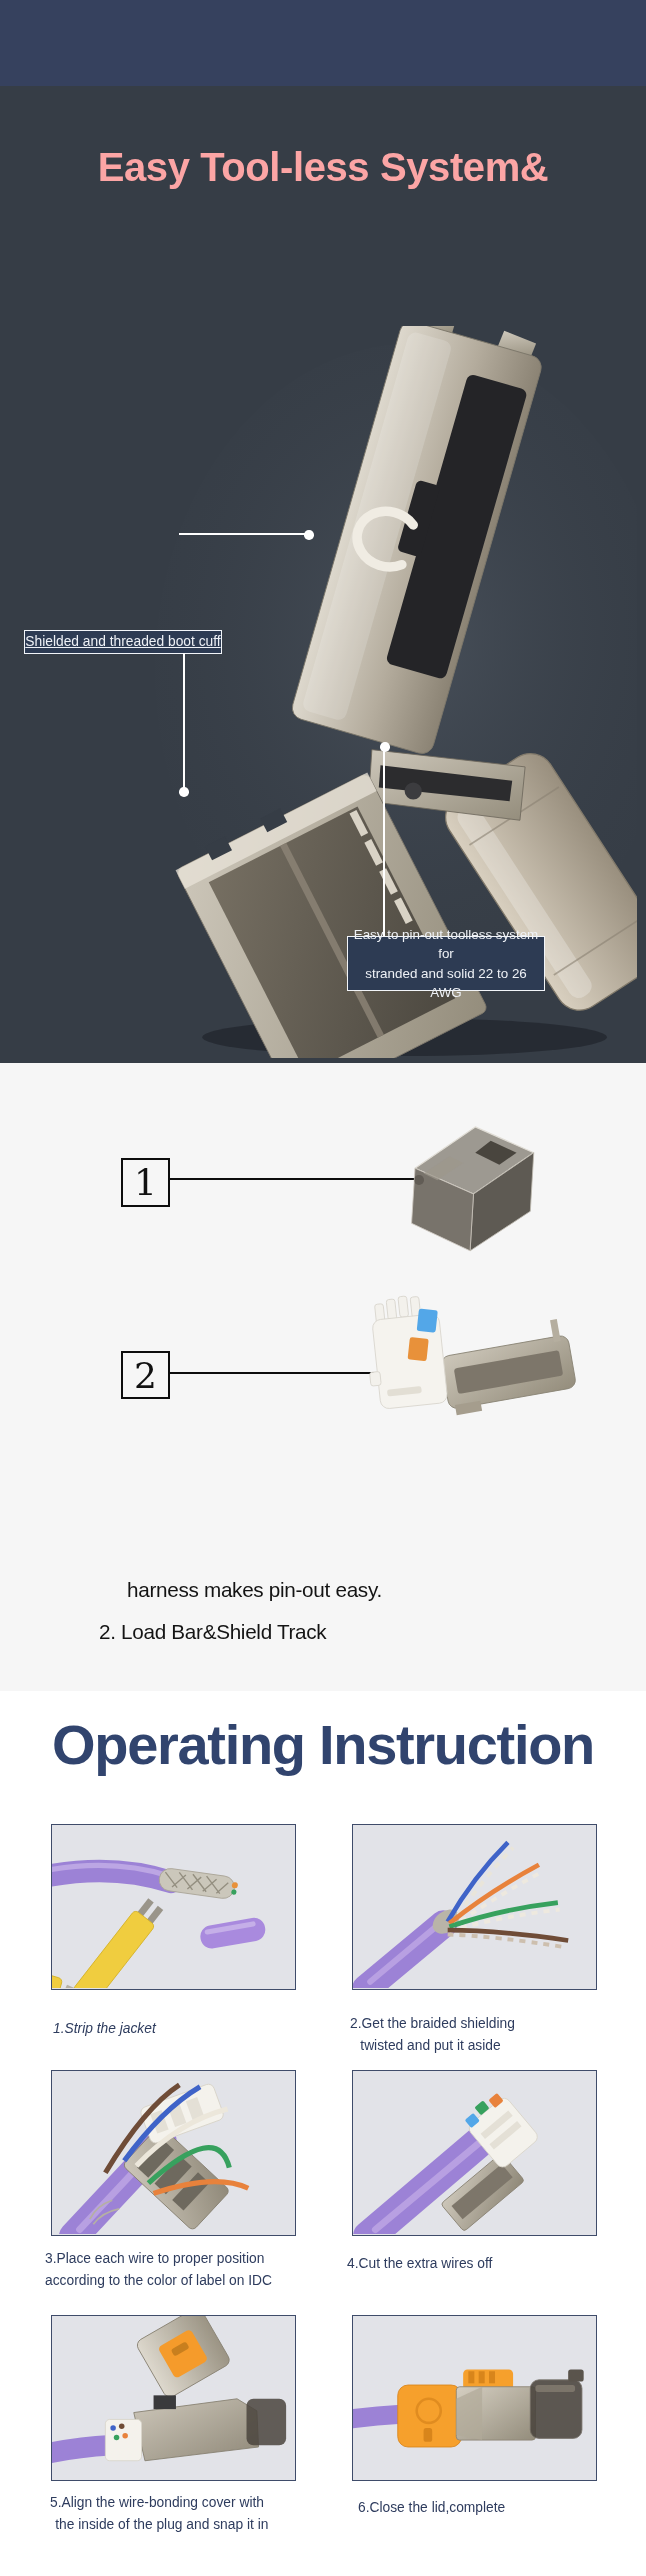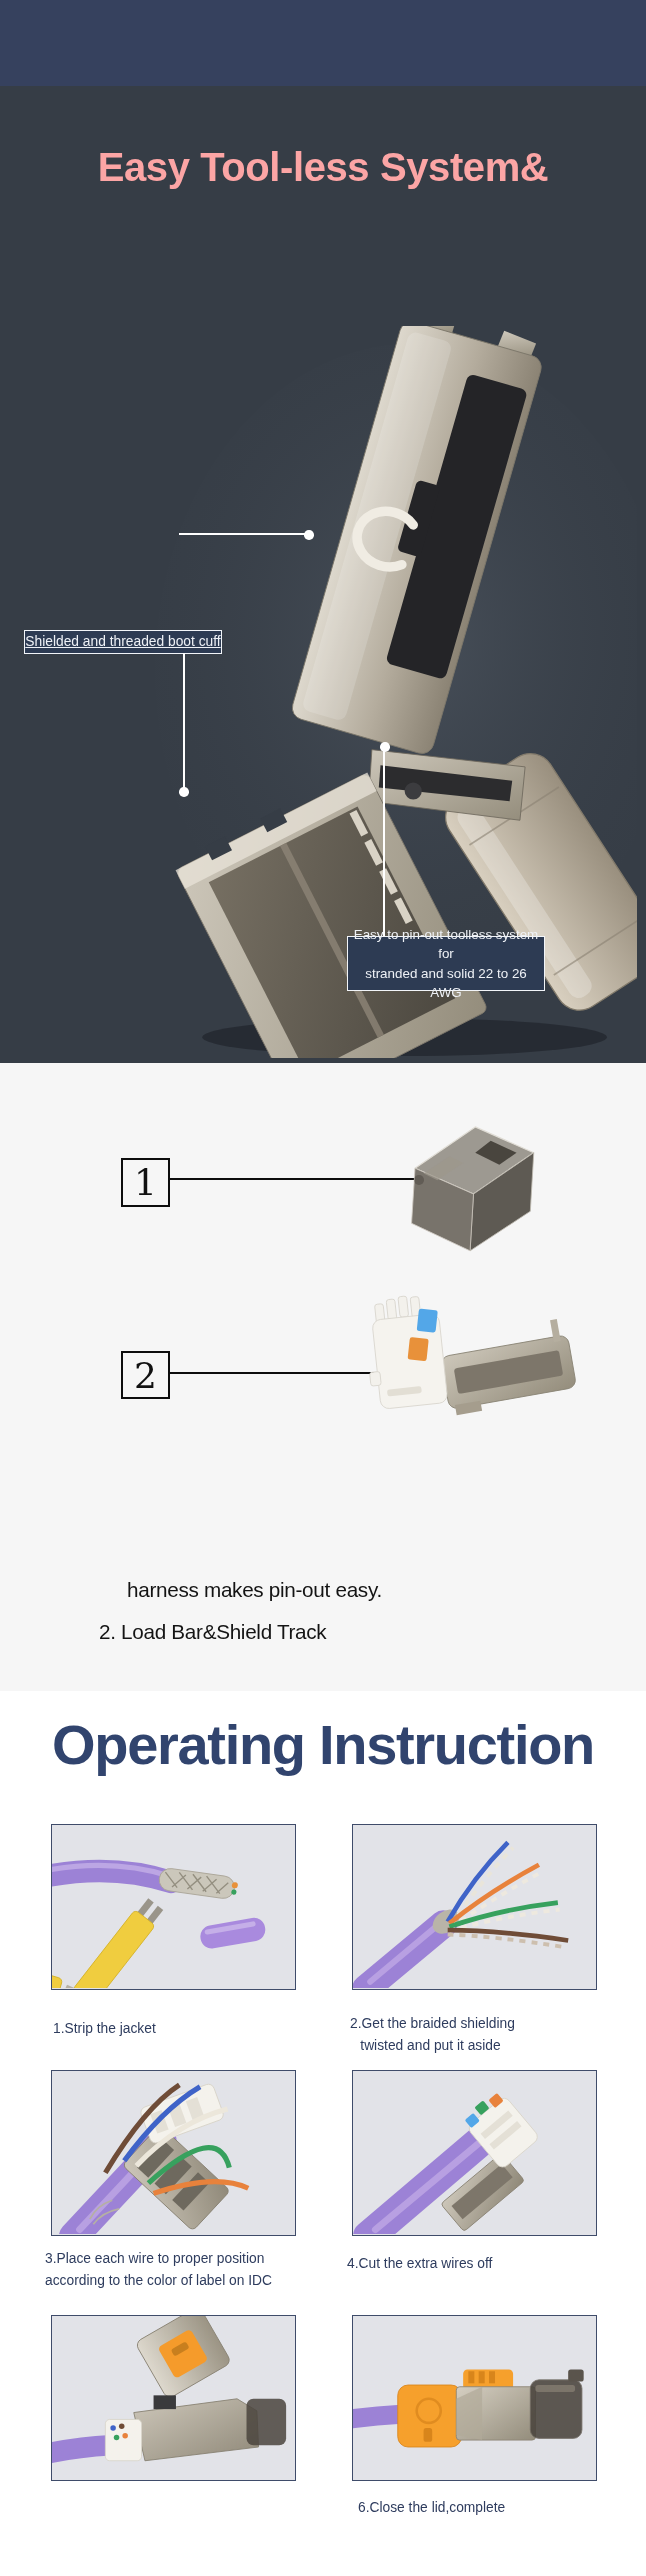--- a/index.html
+++ b/index.html
@@ -52,21 +52,21 @@
   .op-title{left:0;top:20.7px;width:646px;text-align:center;color:#31446e;
             font-size:56px;font-weight:bold;letter-spacing:-1.3px;}
   .card{width:245px;height:166px;background:#e2e3e8;border:1.7px solid #3f4c6a;
         box-sizing:border-box;overflow:hidden;}
   .card svg{display:block;}
   .col-l{left:51px;} .col-r{left:352px;}
   .row-1{top:133px;} .row-2{top:379px;} .row-3{top:624px;}
   .cap{color:#2e3c5e;font-size:13.8px;line-height:21.5px;white-space:nowrap;}
   .cap .l2.ind{padding-left:10.3px;}
   .cap .l2.ind-s{padding-left:5.2px;}
-  .cap-1{left:53px;top:327px;}
+  .cap-1{left:53px;top:327px;font-style:italic;}
   .cap-2{left:350px;top:322px;}
   .cap-3{left:45px;top:557px;}
   .cap-4{left:347px;top:562px;}
   .cap-5{left:50px;top:801px;}
   .cap-6{left:358px;top:806px;}
 </style>
 </head>
 <body>
 
 <div class="page">
@@ -342,20 +342,24 @@
         </g>
         <polygon points="95,112 215,96 238,110 240,152 108,168" fill="url(#c5-metB)" stroke="#857f70"></polygon>
         <rect x="62" y="120" width="42" height="48" rx="5" fill="#f4f2ec" stroke="#d9d5cb"></rect>
         <circle cx="71" cy="130" r="3.2" fill="#3f63c8"></circle>
         <circle cx="81" cy="128" r="3.2" fill="#6f4c37"></circle>
         <circle cx="75" cy="141" r="3.2" fill="#37a15e"></circle>
         <circle cx="85" cy="139" r="3.2" fill="#e8823c"></circle>
         <rect x="226" y="96" width="46" height="54" rx="8" fill="#4a443d" opacity="0.85"></rect>
         <rect x="118" y="92" width="26" height="16" fill="#3a3a3c"></rect>
       </svg>
+    </div>
+    <div class="abs cap cap-5">
+      <div class="l1">5.Align the wire-bonding cover with</div>
+      <div class="l2 ind-s">the inside of the plug and snap it in</div>
     </div>
 
     <div class="abs card col-r row-3">
       <svg width="241" height="163" viewBox="0 0 280 189">
         <defs>
           <linearGradient id="c6-met" x1="0" y1="0" x2="1" y2="1">
             <stop offset="0" stop-color="#d5cfc2"></stop>
               <stop offset="1" stop-color="#938c7b"></stop>
           </linearGradient>
         </defs>

